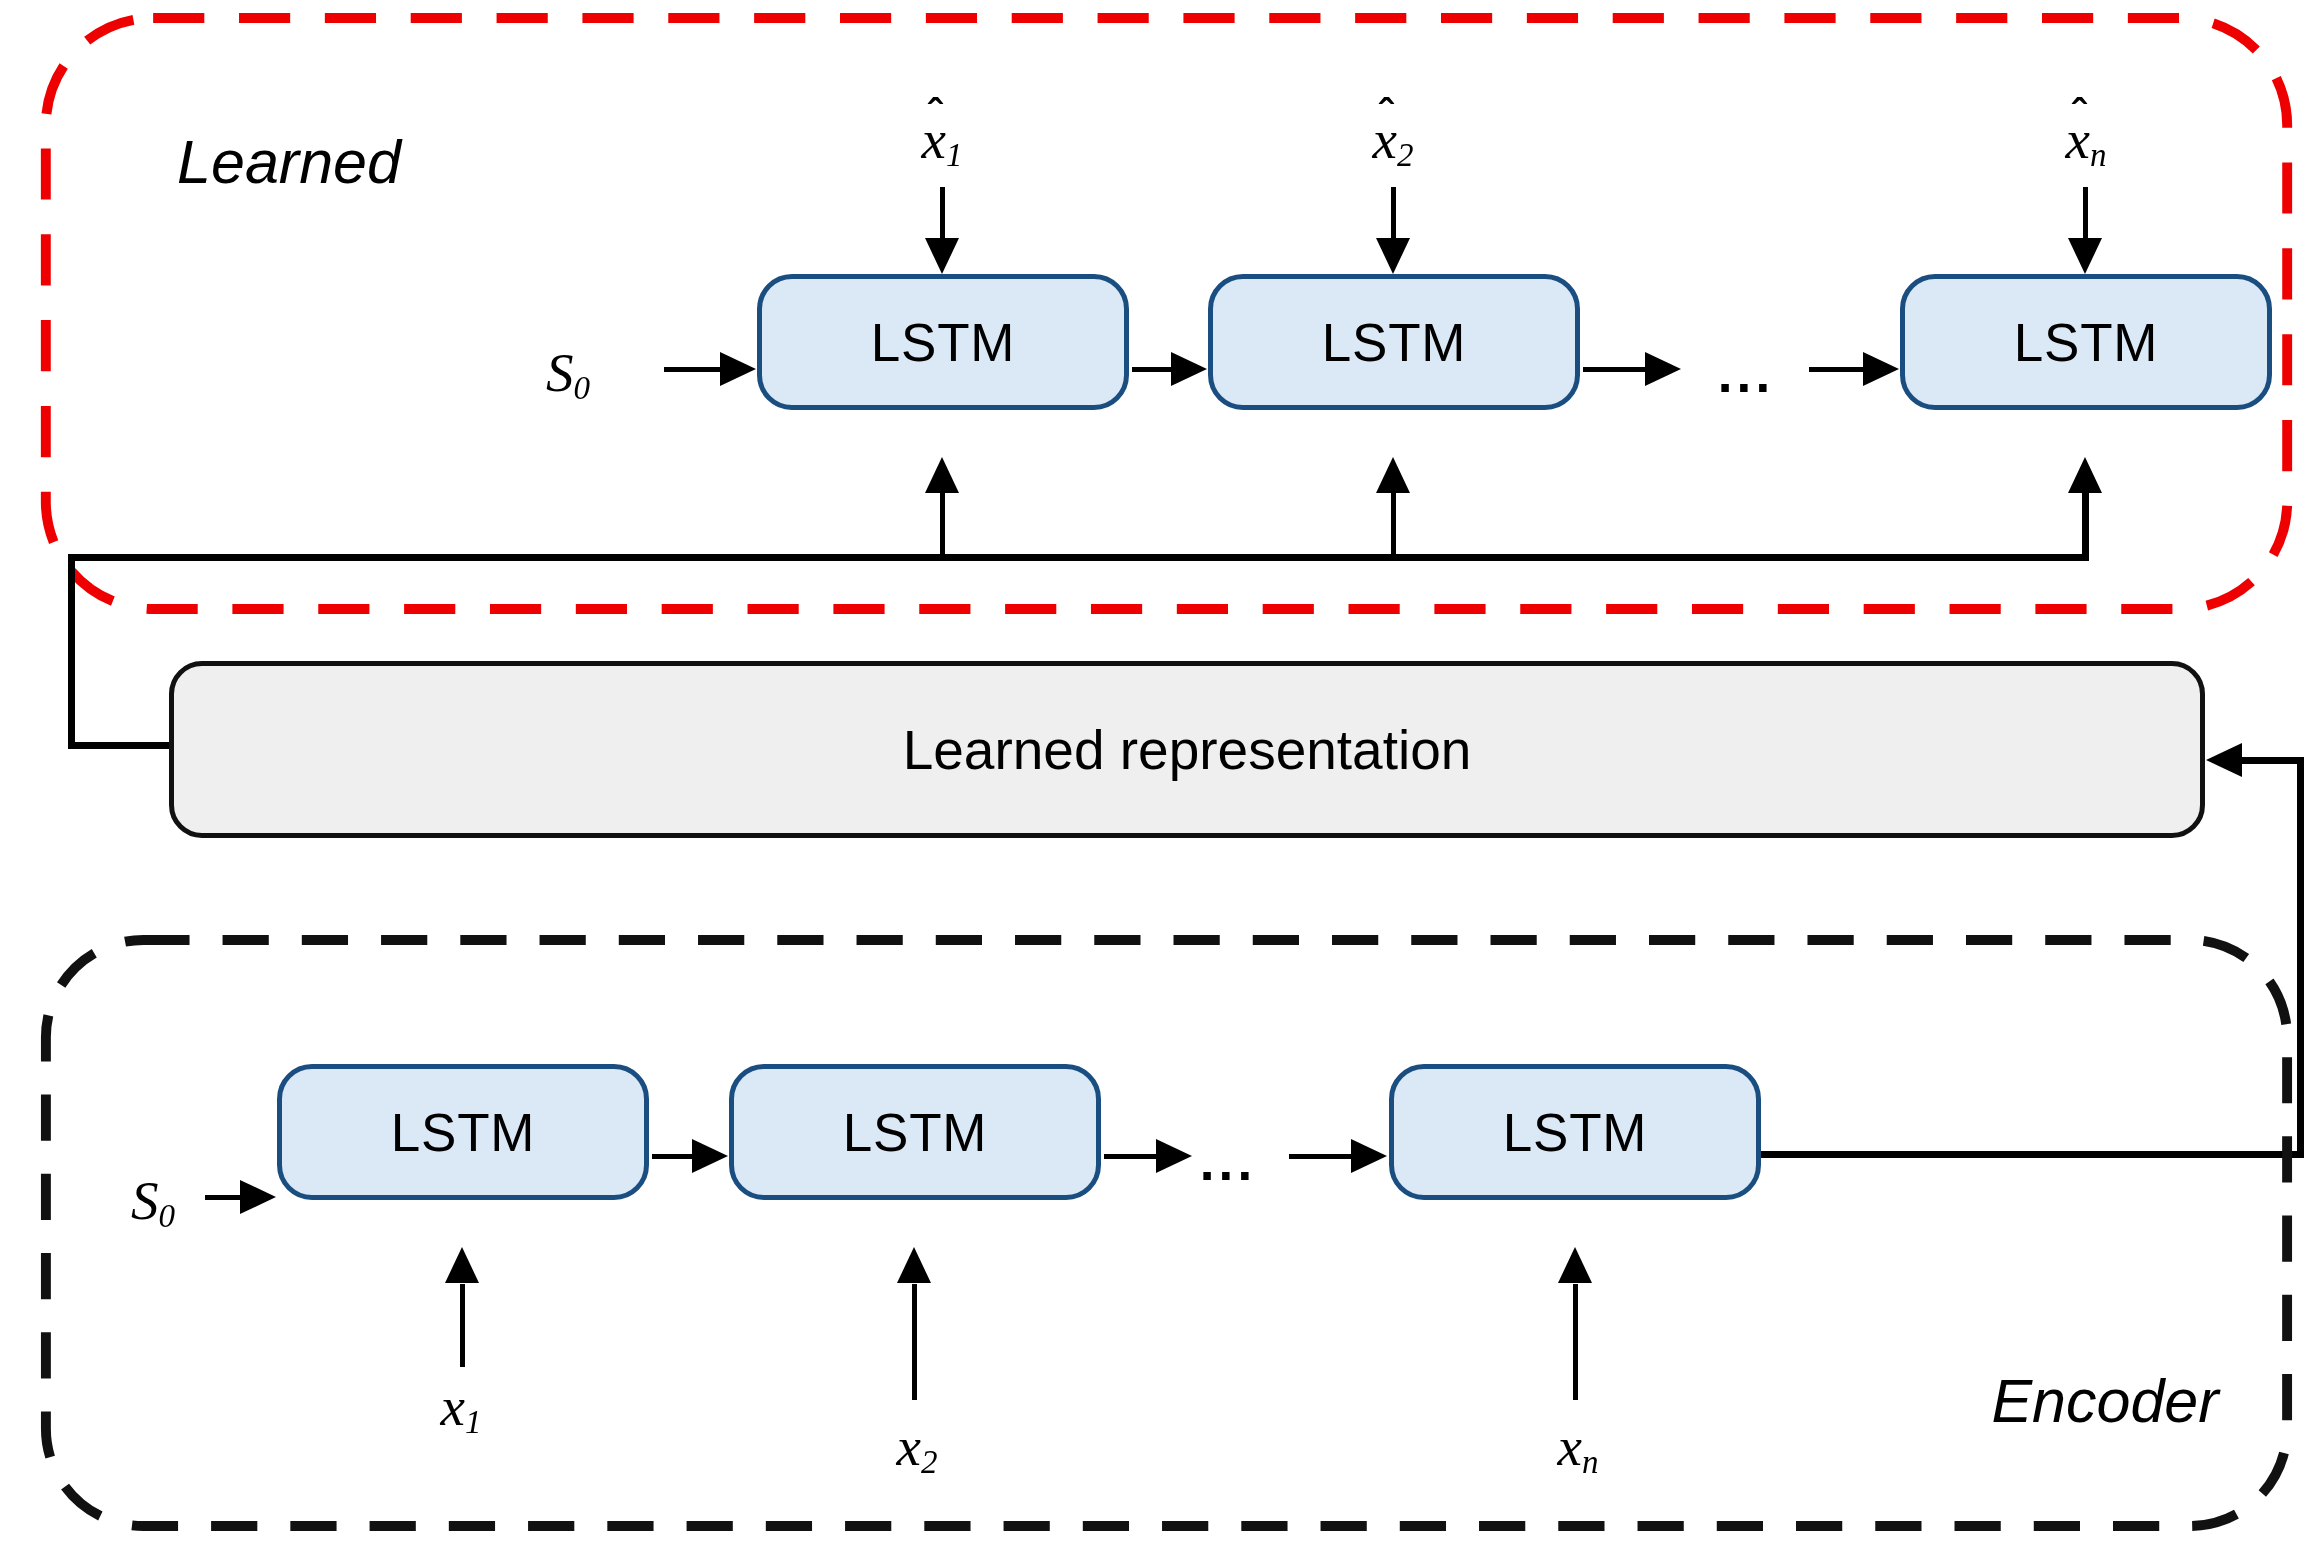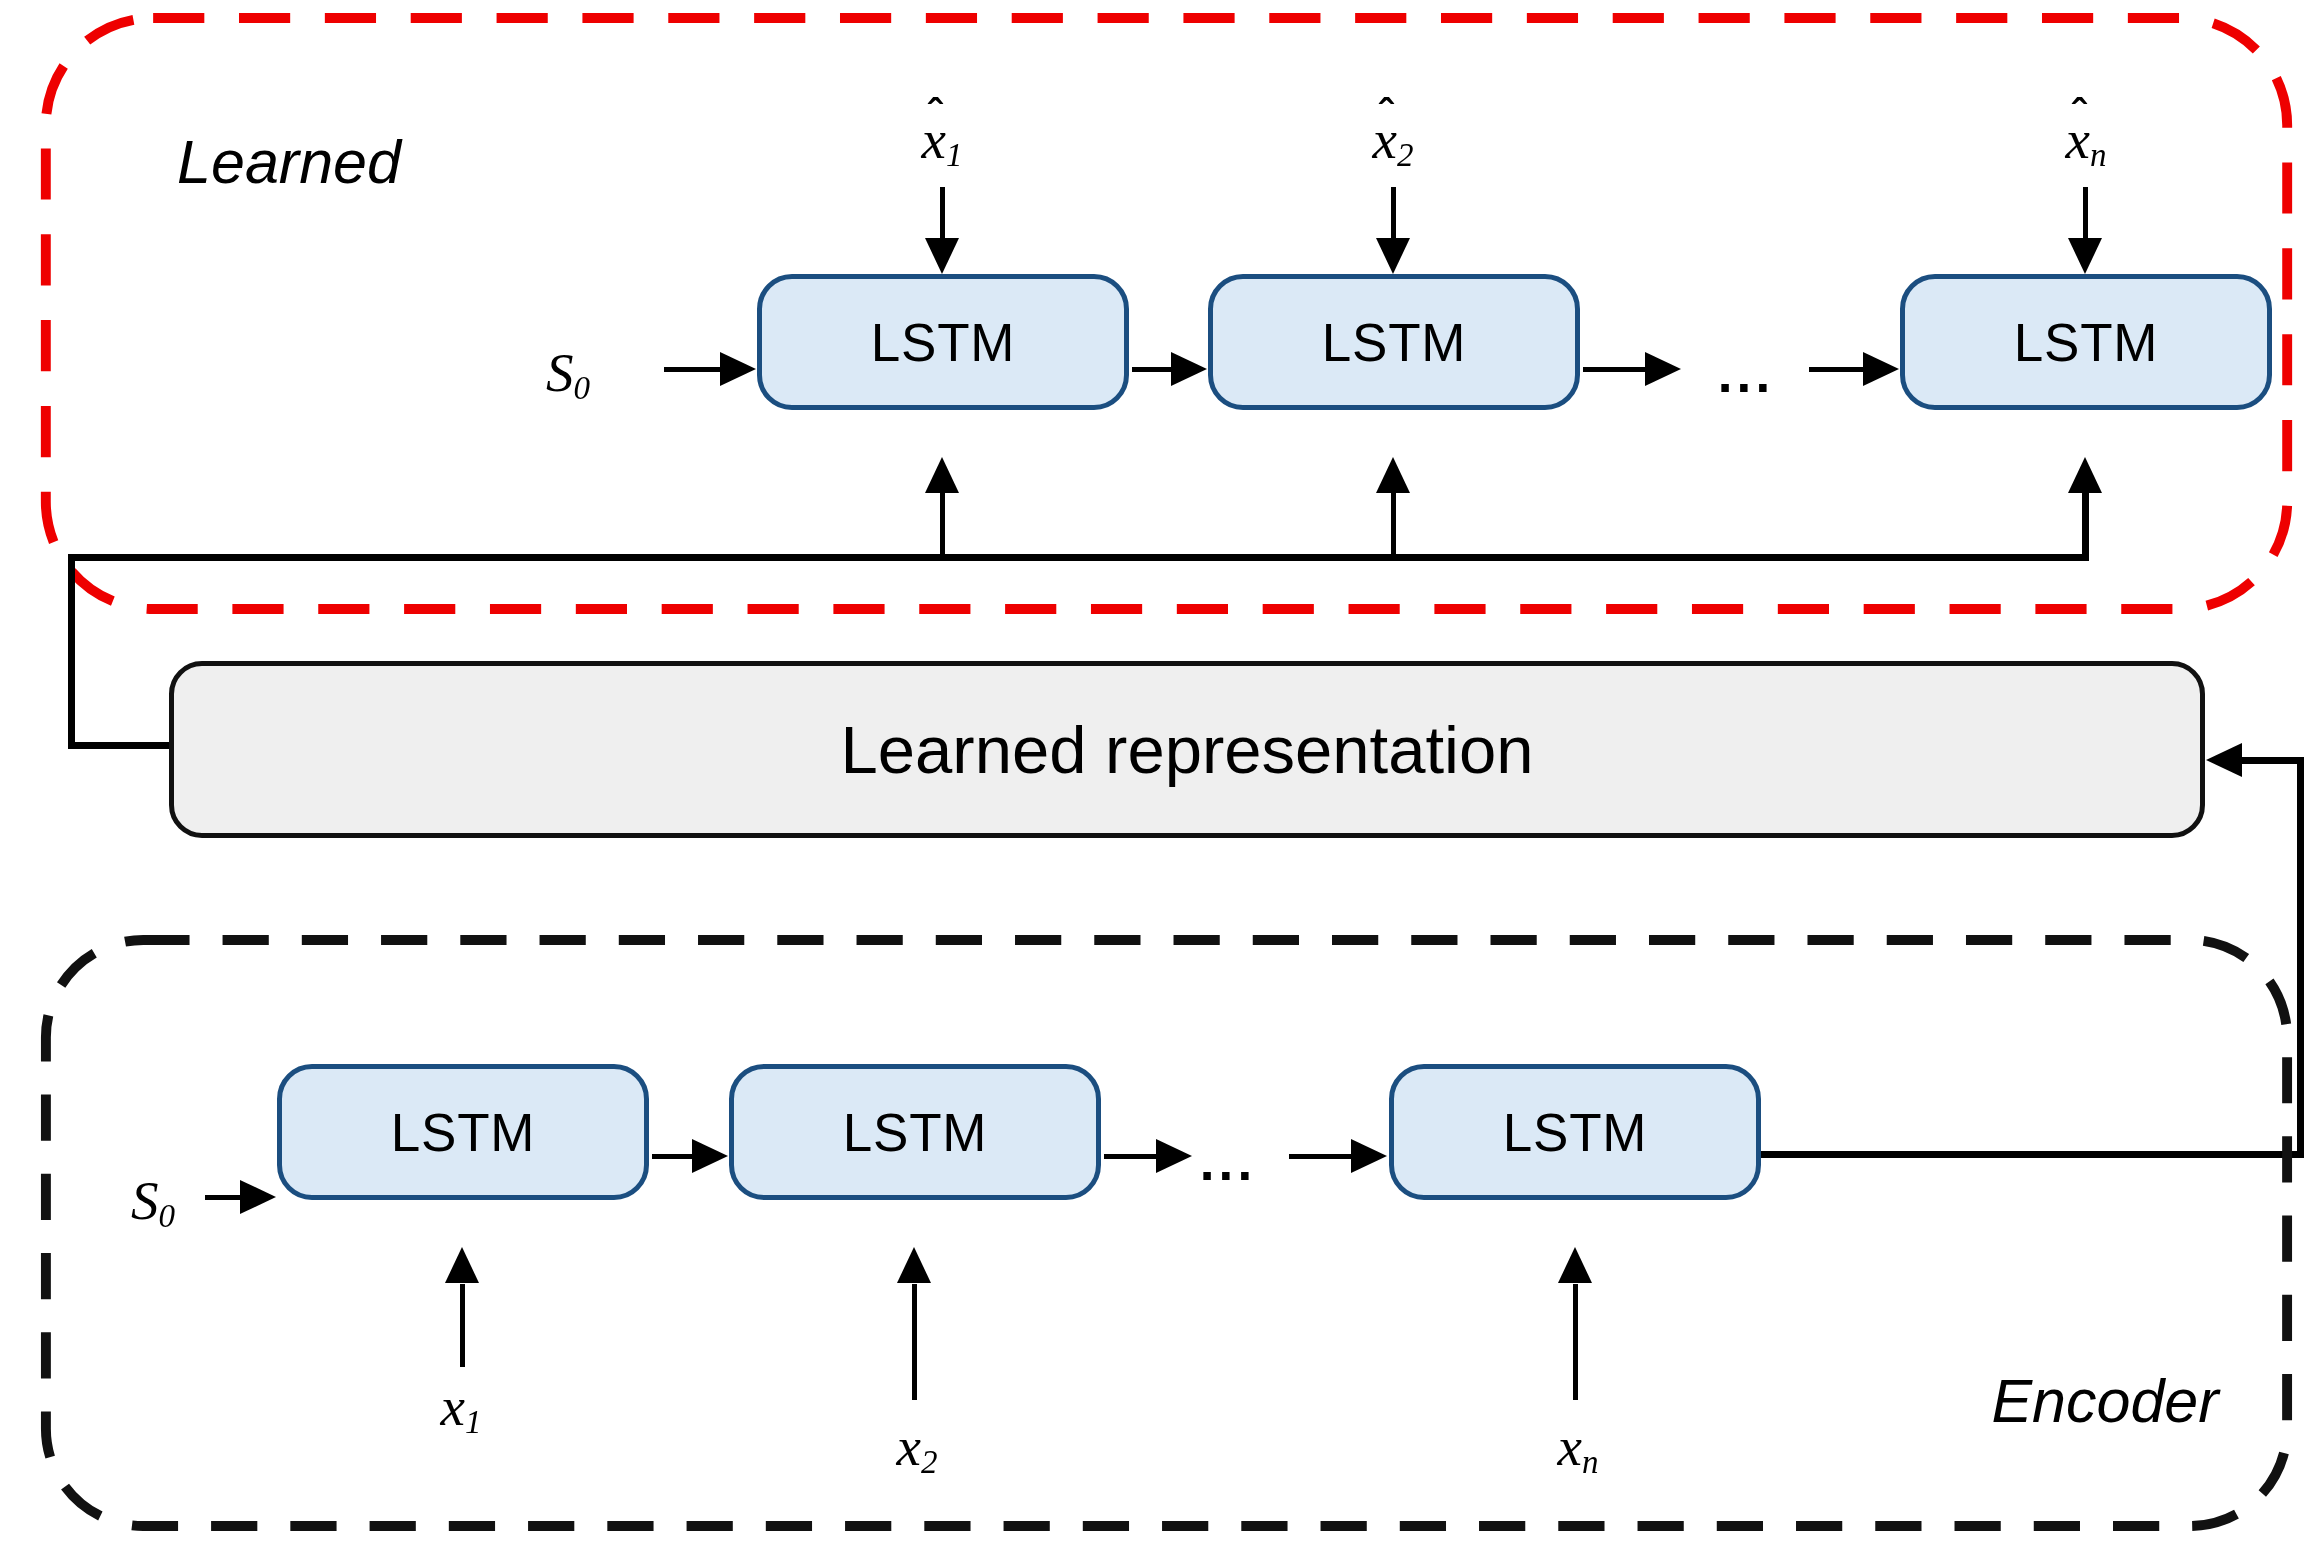--- a/index.html
+++ b/index.html
@@ -20,21 +20,21 @@
     border-radius:35px;
     display:flex;align-items:center;justify-content:center;
   }
   .lstm-text{font-size:53px;color:#000;letter-spacing:0.8px;}
   .rep-box{
     position:absolute;left:169px;top:661px;width:2036px;height:177px;box-sizing:border-box;
     background:var(--rep-fill,#efefef);
     border:5.8px solid #111111;border-radius:33px;
     display:flex;align-items:center;justify-content:center;
   }
-  .rep-text{font-size:67px;color:#000;}
+  .rep-text{font-size:55px;color:#000;}
   .center-label{position:absolute;transform:translate(-50%,-50%);white-space:nowrap;}
   .region-label{font-size:61px;font-style:italic;color:#000;}
   .math{font-family:"Liberation Serif",serif;font-style:italic;font-size:55px;color:#000;}
   .base-wrap{position:relative;display:inline-block;}
   .hat{
     position:absolute;left:55%;top:-0.36em;transform:translateX(-50%);
     font-size:0.78em;font-style:normal;font-weight:700;
     font-family:"Liberation Sans",sans-serif;line-height:1;
   }
   .msub{font-size:0.6em;position:relative;top:0.24em;}

